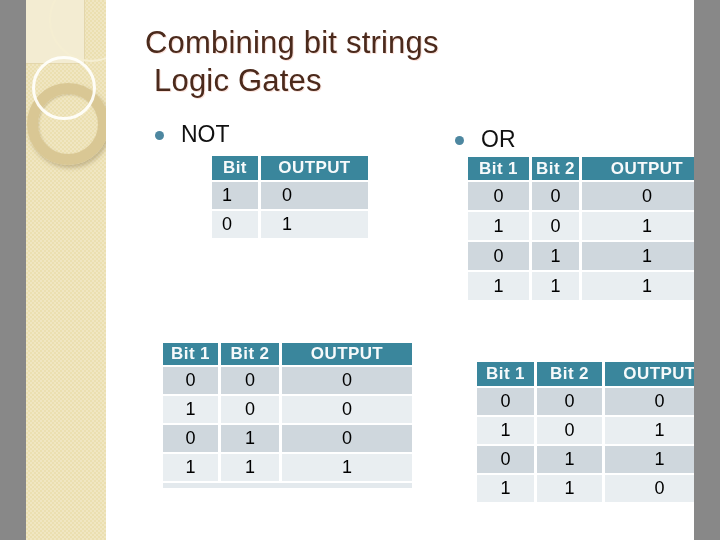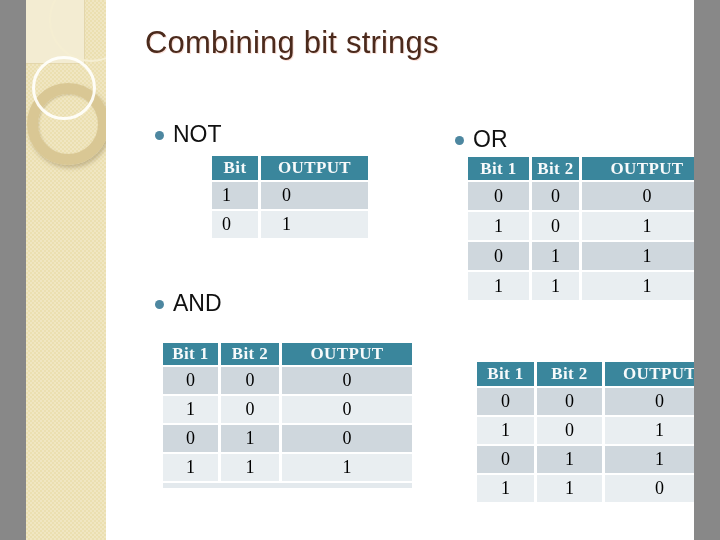--- a/index.html
+++ b/index.html
@@ -40,36 +40,35 @@
   .title{
     position:absolute; left:119px; top:24px; margin:0;
     font-size:31px; line-height:38px; font-weight:400;
     color:var(--title,#4b2a1c);
     text-shadow:1px 1px 0 rgba(246,200,188,.55);
     letter-spacing:.2px;
   }
   .title .line2{display:inline-block; padding-left:9px;}
   
   .section-label{
-    position:absolute; display:flex; align-items:center; gap:9px;
+    position:absolute; display:flex; align-items:center; gap:17px;
     font-size:23px; color:var(--label_text,#111); height:30px;
   }
   .bullet{
     width:9px; height:9px; border-radius:50%;
     background:var(--bullet,#4d87a0); flex:0 0 auto; margin-top:2px;
   }
   #label-not{left:129px; top:119px;}
   #label-or {left:429px; top:124px;align-items:center;}
   #label-and{left:129px; top:288px;}
   #label-xor{left:429px; top:325px;}
   
   .ttable{
     position:absolute; display:grid; column-gap:3px; row-gap:2px;
     background:transparent;
-    font-family:Liberation Serif, serif;
   }
   #table-not{left:186px; top:156px; grid-template-columns:46px 107px; grid-template-rows:24px 27px 27px;}
   #table-or {left:442px; top:157px; grid-template-columns:61px 47px 130px; grid-template-rows:23px 28px 28px 28px 28px;}
   #table-and{left:137px; top:343px; grid-template-columns:55px 58px 130px; grid-template-rows:22px 27px 27px 27px 27px 5px;}
   #table-xor{left:451px; top:362px; grid-template-columns:57px 65px 109px; grid-template-rows:24px 27px 27px 27px 27px;}
   .th{
     background:var(--header_bg,#3a869c); color:var(--header_text,#f7fafb);
     font-weight:700; font-size:17px; letter-spacing:.4px;
     display:flex; align-items:center; justify-content:center;
   }
@@ -89,21 +88,21 @@
 
 <div class="slide">
 
   <div class="band">
     <div class="deco-rect"></div>
     <div class="ring ring-thin-top"></div>
     <div class="ring ring-donut"></div>
     <div class="ring ring-white"></div>
   </div>
 
-  <h1 class="title"><span>Combining bit strings</span><br></h1>
+  <h1 class="title"><span>Combining bit strings</span><br><span class="line2">Logic Gates</span></h1>
 
   <div class="section-label" id="label-not">
     <span class="bullet"></span>
     <span>NOT</span>
   </div>
   <div class="ttable" id="table-not">
       <div class="th">Bit</div>
       <div class="th">OUTPUT</div>
       <div class="td c0 dark">1</div>
       <div class="td c1 dark">0</div>
@@ -126,24 +125,20 @@
       <div class="td c1 light">0</div>
       <div class="td c2 light">1</div>
       <div class="td c0 dark">0</div>
       <div class="td c1 dark">1</div>
       <div class="td c2 dark">1</div>
       <div class="td c0 light">1</div>
       <div class="td c1 light">1</div>
       <div class="td c2 light">1</div>
     </div>
 
-  <div class="section-label" id="label-and">
-    <span class="bullet"></span>
-    <span>AND</span>
-  </div>
   <div class="ttable" id="table-and">
       <div class="th">Bit 1</div>
       <div class="th">Bit 2</div>
       <div class="th">OUTPUT</div>
       <div class="td c0 dark">0</div>
       <div class="td c1 dark">0</div>
       <div class="td c2 dark">0</div>
       <div class="td c0 light">1</div>
       <div class="td c1 light">0</div>
       <div class="td c2 light">0</div>

